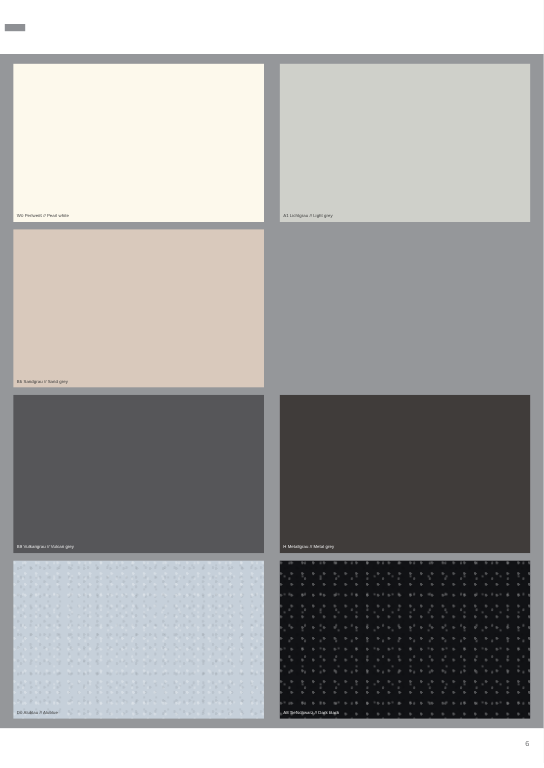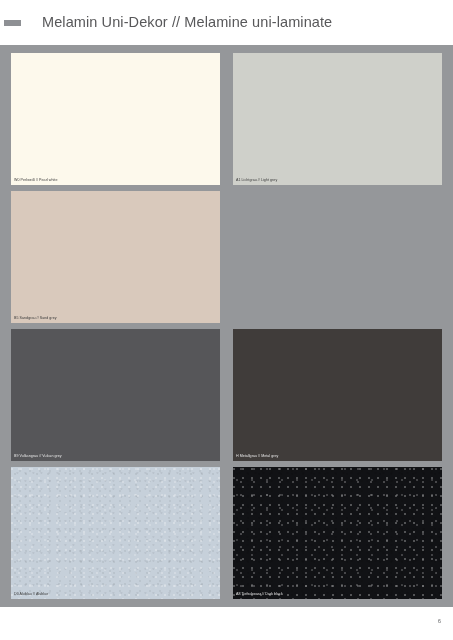--- a/index.html
+++ b/index.html
@@ -132,21 +132,20 @@
     color: #6d6e70;
   }
 </style>
 </head>
 <body>
 
 <div class="page">
 
   <div class="header">
     <div class="brand-mark"></div>
-    <div class="header-title">Melamin Uni-Dekor // Melamine uni-laminate</div>
   </div>
 
   <div class="board" style="background: rgb(149, 151, 154);">
     <div class="grid">
 
       <div class="row">
         <div class="cell">
           <div class="swatch" style="background: rgb(253, 249, 236);"></div>
           <div class="caption dark-text">W0 Perlweiß // Pearl white</div>
         </div>

